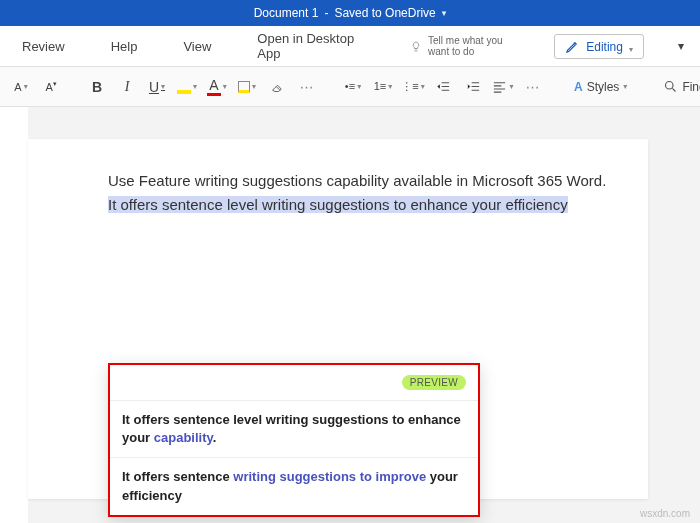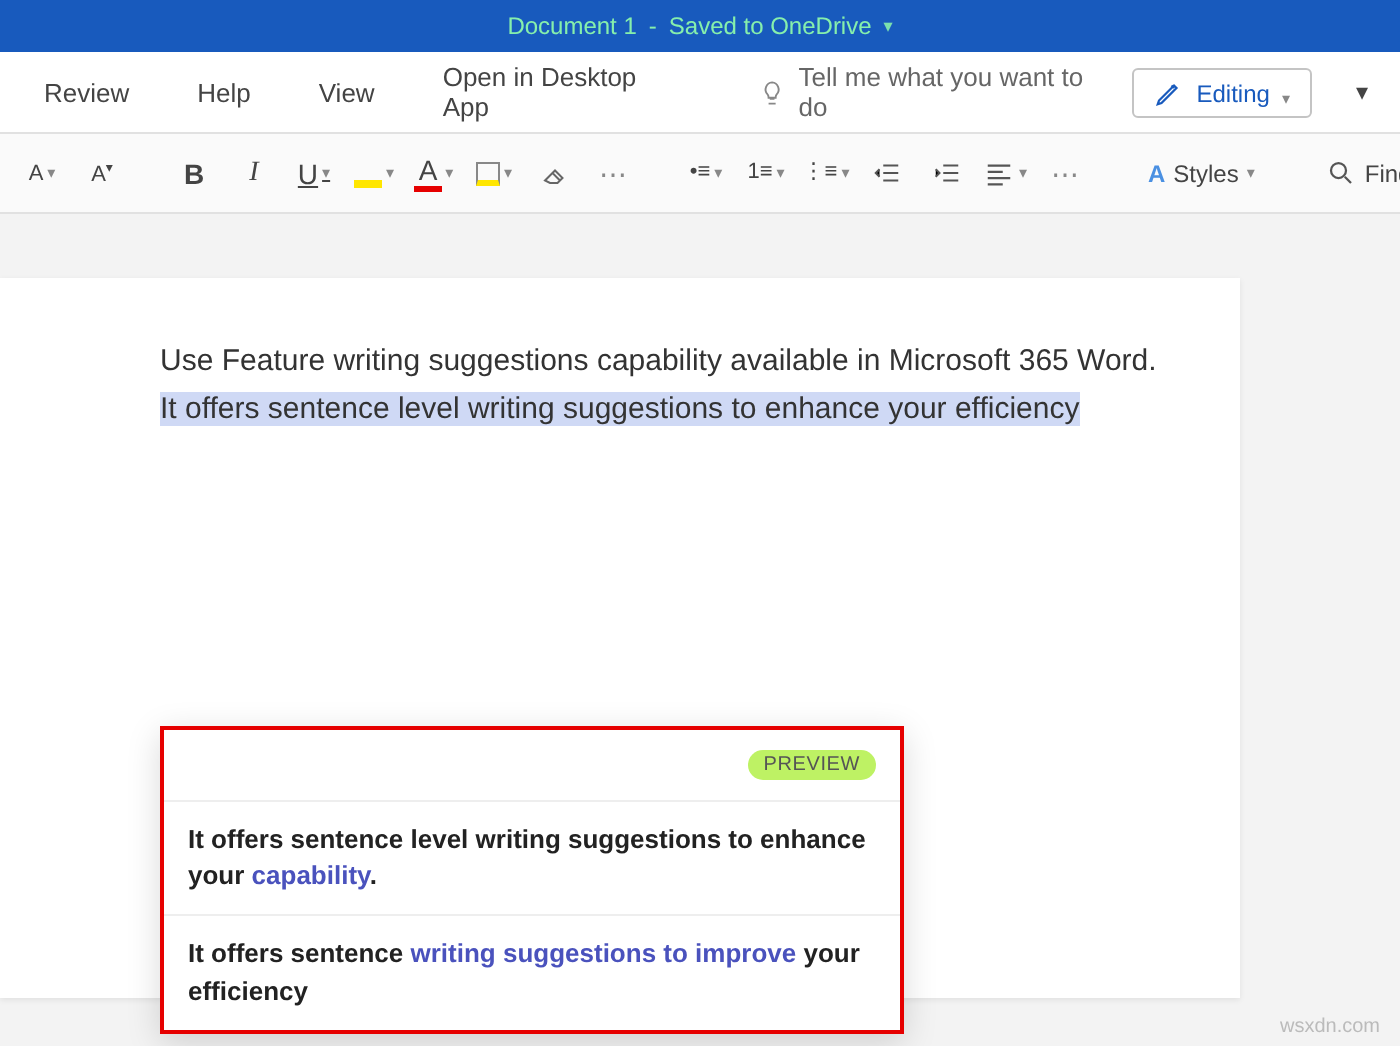--- a/index.html
+++ b/index.html
@@ -1,40 +1,40 @@
 <!DOCTYPE html>
 <html><head>
 <meta charset="utf-8">
 <style>
 * { margin: 0; padding: 0; box-sizing: border-box; font-family: 'Segoe UI', Arial, sans-serif; }
 body { width: 700px; height: 523px; background: #fff; overflow: hidden; position: relative; }
 
-.titlebar { background: #185abd; height: 26px; color: #86efac; display: flex; align-items: center; justify-content: center; font-size: 12px; gap: 6px; }
+.titlebar { background: #185abd; height: 26px; color: #ffffff; display: flex; align-items: center; justify-content: center; font-size: 12px; gap: 6px; }
 .titlebar .chev { font-size: 9px; opacity: 0.9; }
 
-.menubar { height: 41px; border-bottom: 1px solid #e1e1e1; display: flex; align-items: center; padding: 0 8px; gap: 6px; font-size: 13px; color: #444; }
+.menubar { height: 41px; border-bottom: 1px solid #e1e1e1; display: flex; align-items: center; padding: 0 8px; gap: 18px; font-size: 13px; color: #444; }
 .menubar .mitem { padding: 6px 14px; cursor: pointer; }
 .menubar .open-desktop { padding: 6px 14px; cursor: pointer; }
-.menubar .bulb { margin-left: 12px; display: flex; align-items: center; gap: 6px; color: #666; font-size: 13px; padding: 6px 10px; }
+.menubar .bulb { margin-left: 12px; display: flex; align-items: center; gap: 6px; color: #666; font-size: 10px; padding: 6px 10px; }
 .menubar .editing { margin-left: auto; border: 1px solid #c4c4c4; padding: 4px 10px; border-radius: 3px; color: #185abd; font-size: 12px; display: flex; align-items: flex-end; gap: 6px; }
 .menubar .overflow { margin-left: 8px; padding: 4px 8px; font-size: 12px; }
 
 .toolbar { height: 40px; border-bottom: 1px solid #e1e1e1; background: #fafafa; display: flex; align-items: center; padding: 0 8px; gap: 4px; font-size: 14px; color: #444; }
 .toolbar .tb { min-width: 26px; height: 26px; display: flex; align-items: center; justify-content: center; cursor: pointer; position: relative; }
 .toolbar .caret::after { content: '▾'; font-size: 8px; margin-left: 2px; color: #888; }
 .toolbar .sep { width: 1px; height: 20px; background: #ddd; margin: 0 6px; }
 .toolbar .dots { font-size: 14px; letter-spacing: 1px; color: #888; }
 .toolbar .styles { padding: 0 8px; font-size: 12px; display: flex; align-items: center; gap: 4px; }
 .toolbar .find { padding: 0 8px; font-size: 12px; display: flex; align-items: center; gap: 4px; }
 .sw-hl { width: 14px; height: 14px; border-bottom: 4px solid #ffe600; display: inline-block; }
 .sw-font { border-bottom: 3px solid #e60000; padding: 0 2px; font-weight: 500; }
 .sw-fill { width: 12px; height: 12px; border: 1px solid #888; border-bottom: 3px solid #ffe600; display: inline-block; }
 .list-ico { font-size: 11px; line-height: 1; }
 
-.page-area { background: #f3f3f3; height: calc(523px - 107px); padding: 32px 0 0 0; position: relative; }
+.page-area { background: #f3f3f3; height: calc(523px - 107px); padding: 32px 0 0 0; position: relative; margin-left: 28px; }
 .page { background: #fff; width: 620px; margin: 0 0 0 0; padding: 30px 30px 30px 80px; box-shadow: 0 1px 3px rgba(0,0,0,0.08); min-height: 360px; position: relative; }
 .doc-text { font-size: 15px; line-height: 1.6; color: #333; font-family: Calibri, Arial, sans-serif; }
 .doc-text .hl { background: #cfd9f5;}
 
 .sugg-panel { position: absolute; left: 80px; top: 256px; width: 372px; background: #fff; box-shadow: 0 4px 16px rgba(0,0,0,0.15); border: 2px solid #e60000; font-size: 12px; }
 .sugg-head { display: flex; align-items: center; padding: 10px 12px; color: #888; font-size: 11.5px; }
 .sugg-badge { margin-left: auto; background: #bef264; color: #555; font-size: 10px; padding: 2px 8px; border-radius: 10px; font-weight: 400; letter-spacing: 0.3px; }
 .sugg-item { padding: 10px 12px; border-top: 1px solid #eee; cursor: pointer; }
 .sugg-item .txt { font-size: 13px; color: #222; line-height: 1.4; font-weight: 600; }
 .sugg-item .txt .kw { color: #4a52bd; }

